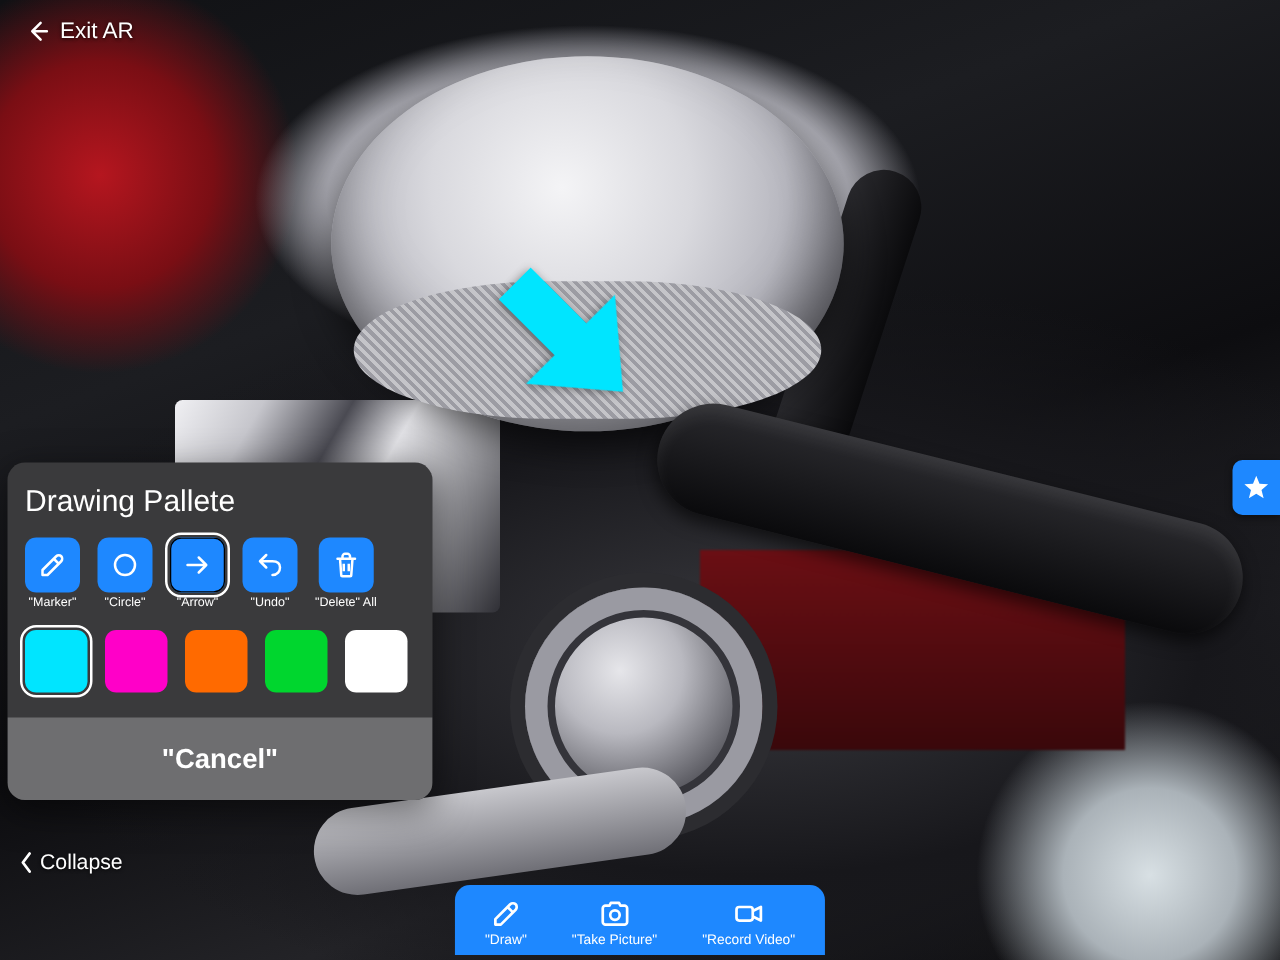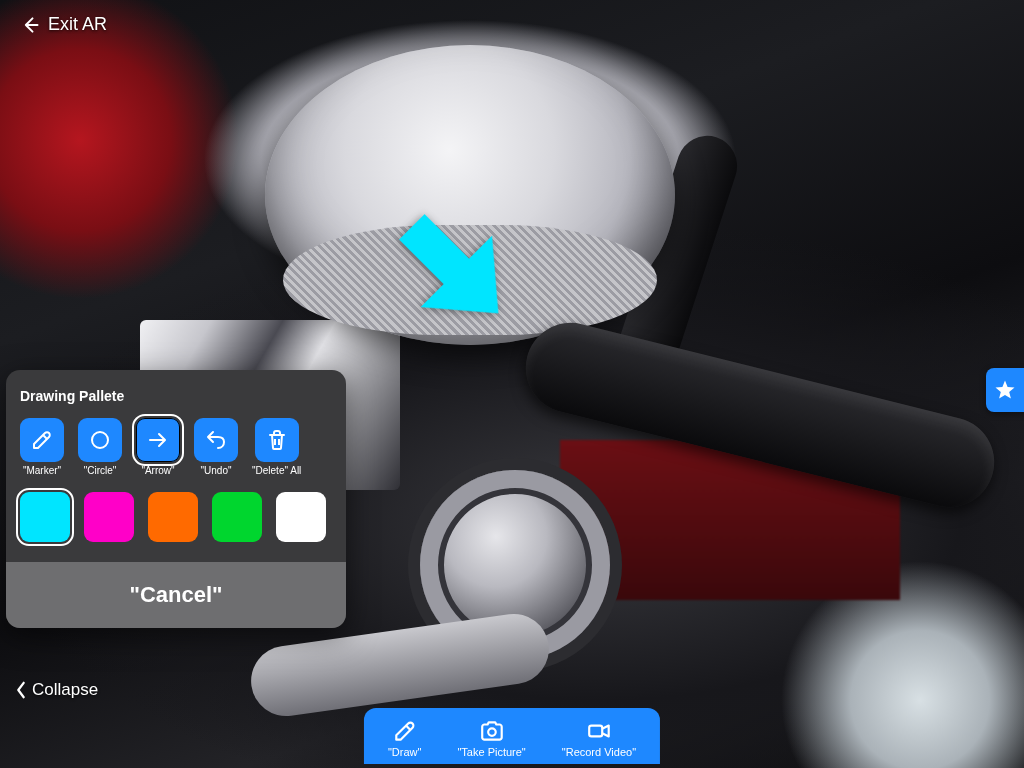--- a/index.html
+++ b/index.html
@@ -77,21 +77,21 @@
   .palette{
     position:absolute; left:6px; top:370px;
     width:340px;
     background:#3a3a3c;
     border-radius:14px;
     overflow:hidden;
     box-shadow:0 8px 30px rgba(0,0,0,0.5);
     color:#fff;
   }
   .palette-title{
-    font-size:14px; font-weight:700;
+    font-size:24px; font-weight:400;
     padding:18px 14px 14px;
   }
   .tool-row{
     display:flex; gap:14px; padding:0 14px 12px;
   }
   .tool{
     display:flex; flex-direction:column; align-items:center; gap:3px;
     cursor:pointer;
   }
   .tool-btn{

